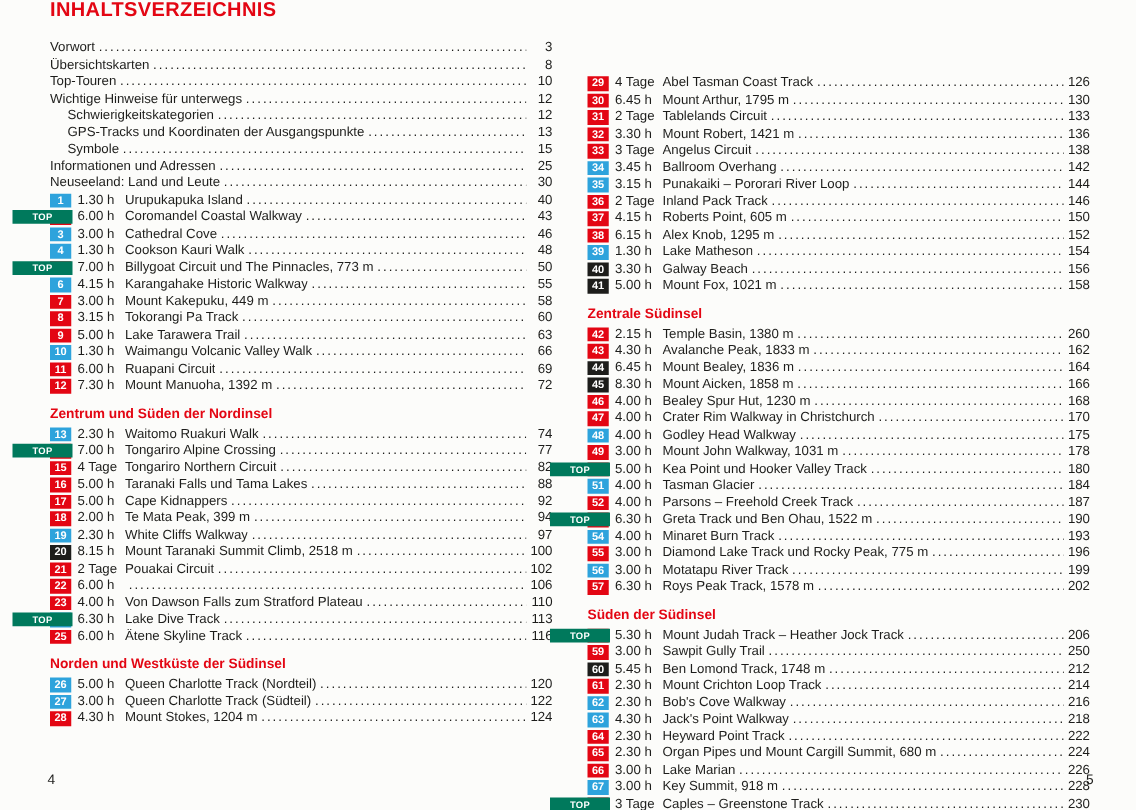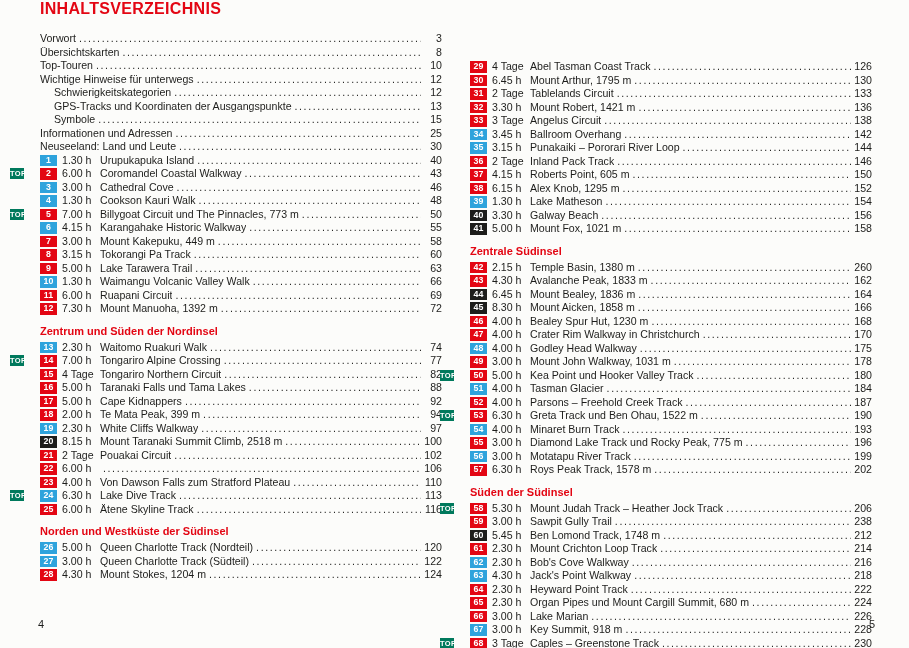--- a/index.html
+++ b/index.html
@@ -35,21 +35,21 @@
     flex:none; width:17px; height:11.5px;
     color:#fff; font-size:8.8px; font-weight:bold;
     line-height:11.5px; text-align:center; margin-right:5px;
   }
   .grade-easy      { background:var(--easy,#2ea3dc); }
   .grade-moderate  { background:var(--moderate,#e30613); }
   .grade-difficult { background:var(--difficult,#1d1d1b); }
 
   .top-badge {
     position:absolute; left:-30px; top:1px;
-    width:14px; height:11px;
+    width:48px; height:11px;
     background:var(--top,#00795c); color:#fff;
     font-size:7.5px; font-weight:bold; letter-spacing:0.3px;
     line-height:11px; text-align:center;
   }
 
   .duration { flex:none; width:38px; }
   .name { flex:none; overflow:hidden; }
   .dots { flex:1 1 auto; overflow:hidden; white-space:nowrap; margin:0 3px; }
   .dots::after {
     content:"......................................................................................................";
@@ -533,21 +533,21 @@
           <span class="duration">5.30 h</span>
           <span class="name">Mount Judah Track – Heather Jock Track</span>
           <span class="dots"></span>
           <span class="pg">206</span>
         </div>
         <div class="entry">
           <span class="badge grade-moderate">59</span>
           <span class="duration">3.00 h</span>
           <span class="name">Sawpit Gully Trail</span>
           <span class="dots"></span>
-          <span class="pg">238</span>
+          <span class="pg">250</span>
         </div>
         <div class="entry">
           <span class="badge grade-difficult">60</span>
           <span class="duration">5.45 h</span>
           <span class="name">Ben Lomond Track, 1748 m</span>
           <span class="dots"></span>
           <span class="pg">212</span>
         </div>
         <div class="entry">
           <span class="badge grade-moderate">61</span>

